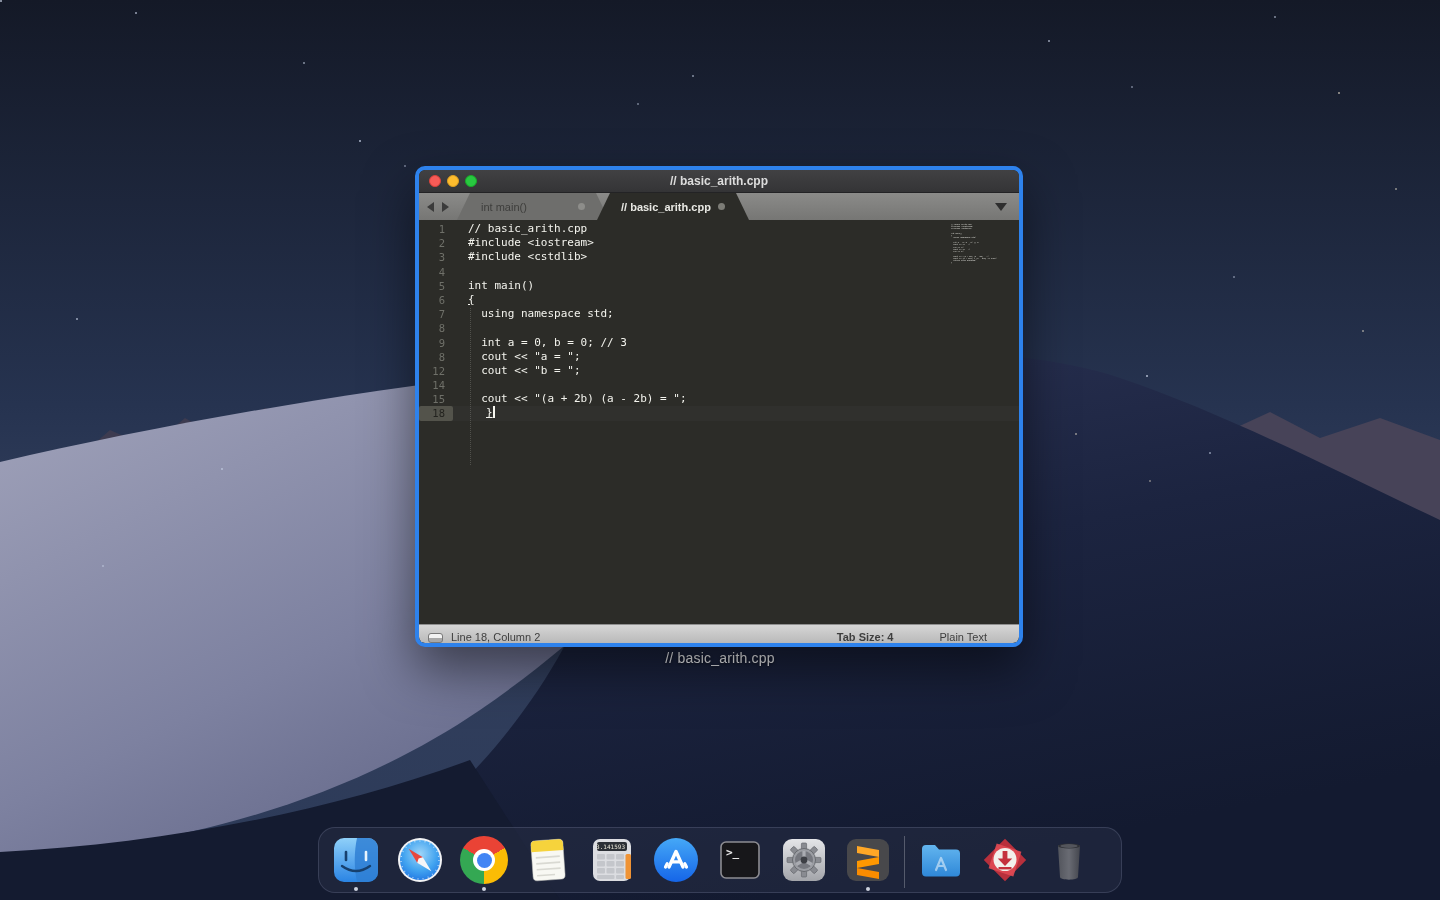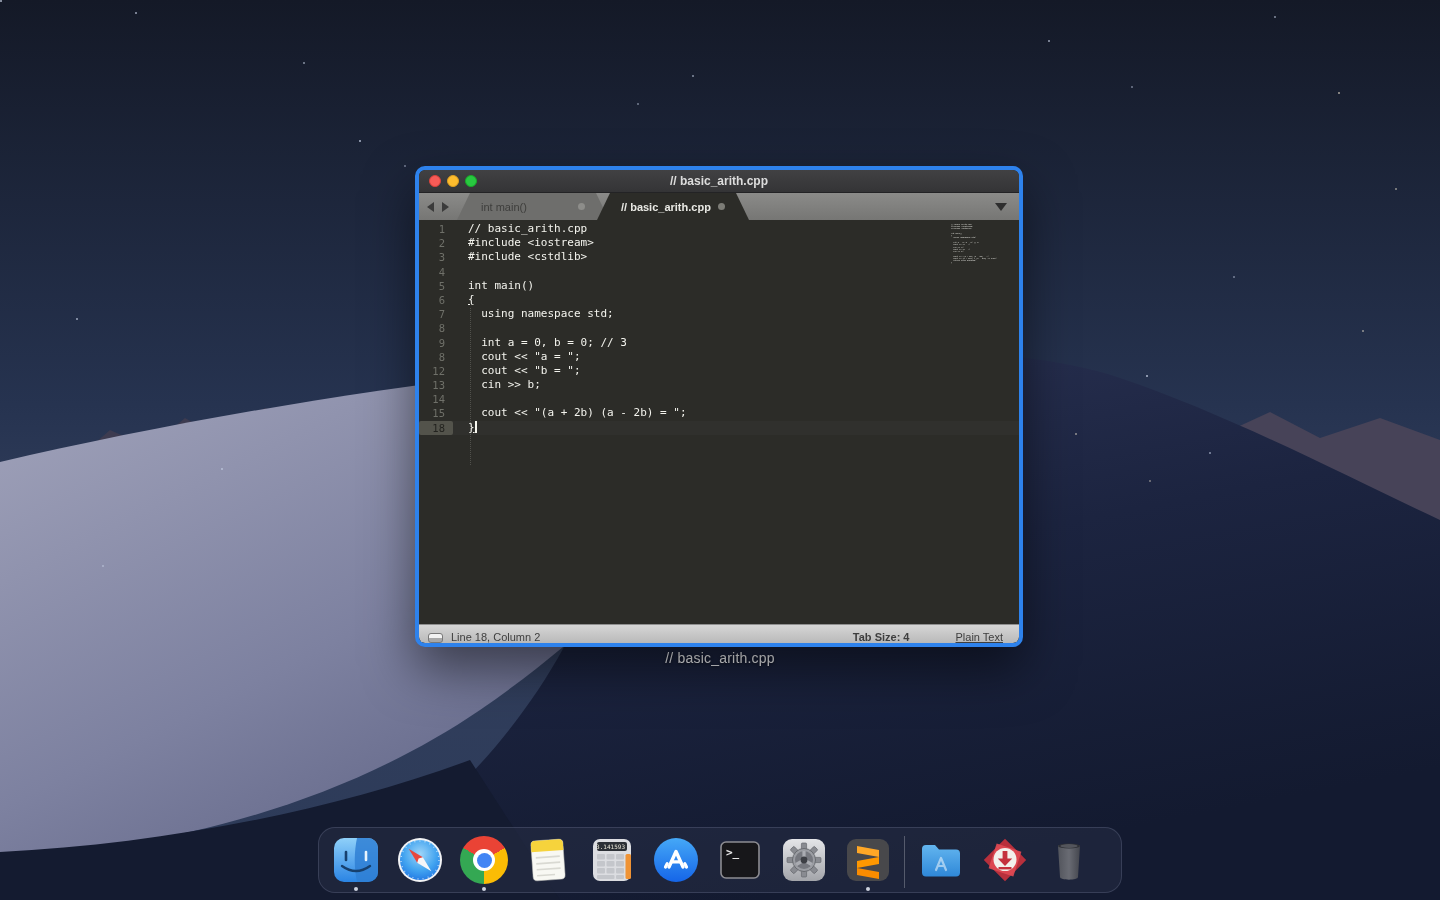--- a/index.html
+++ b/index.html
@@ -65,38 +65,38 @@
     width:0; height:0; border-left:6px solid transparent; border-right:6px solid transparent;
     border-top:8px solid #2e2e2e; }
 
   .editor { flex:1; position:relative; background:#2c2c28; overflow:hidden; padding-top:2px; }
   .code-row { display:flex; height:14.2px; line-height:14.2px;
     font-family:"DejaVu Sans Mono", monospace; font-size:11px; }
   .code-row .gutter { flex:0 0 34px; text-align:right; padding-right:8px;
     color:#6f7069; font-size:10.5px; }
   .code-row .code-text { white-space:pre; color:#f4f4ee; padding-left:15px; }
   .code-row .code-text.brace { text-decoration:underline; }
-  .code-row.current { background:rgba(255,255,255,.025); }
+  .code-row.current { background:rgba(255,255,255,.025);gap:18px; }
   .code-row.current .gutter { background:#53534b; color:#23231f; border-radius:2px; }
   .caret { display:inline-block; width:2px; height:12px; background:#f8f8f0;
     vertical-align:-2px; margin-left:0px; }
   .indent-guide { position:absolute; left:51px; top:88px; height:157px;
     border-left:1px dotted rgba(245,245,240,.18); }
   .minimap { position:absolute; top:3px; right:8px; width:60px; height:48px; overflow:hidden; }
   .minimap pre { font-family:"DejaVu Sans Mono", monospace; font-size:10px; line-height:12px;
     color:rgba(244,244,238,.9); transform:scale(0.19); transform-origin:top left; white-space:pre; }
 
   .statusbar { height:19px; flex:0 0 19px; background:linear-gradient(#d6d6d6,#b9b9b9);
     border-top:1px solid #8f8f8f; display:flex; align-items:flex-end; font-size:11px;
     color:#3e3e3e; border-radius:0 0 6px 6px; }
   .sb-icon { margin:0 8px 0 9px; width:15px; height:10px; border:1.5px solid #787878;
     border-radius:3px; background:linear-gradient(#f2f2f2 55%, #a8a8a8 55%); }
   .sb-pos { flex:1; }
   .sb-tab { margin-right:46px;font-weight:bold; }
-  .sb-syntax { margin-right:16px;text-decoration:underline; }
+  .sb-syntax { margin-right:32px; }
 
   
   .dock { position:absolute; left:318px; top:827px; width:804px; height:66px;
     background:rgba(42,48,72,.48); border:1px solid rgba(150,160,190,.22);
     border-radius:17px; display:flex; align-items:flex-start; gap:16px; padding:8px 13px 0 13px; }
   .dock-item { position:relative; width:48px; height:56px; cursor:default; }
   .dock-item svg, .dock-item .cicon { width:48px; height:48px; display:block; }
   .dock-item .run-dot { display:none; }
   .dock-item.running .run-dot { display:block; position:absolute; left:22px; bottom:1px;
     width:4px; height:4px; border-radius:50%; background:#cdd2de; }
@@ -213,24 +213,20 @@
           </div>
           <div class="code-row">
             <span class="gutter">8</span>
             <span class="code-text">  cout &lt;&lt; "a = ";</span>
           </div>
           <div class="code-row">
             <span class="gutter">12</span>
             <span class="code-text">  cout &lt;&lt; "b = ";</span>
           </div>
           <div class="code-row">
-            <span class="gutter">13</span>
-            <span class="code-text">  cin &gt;&gt; b;</span>
-          </div>
-          <div class="code-row">
             <span class="gutter">14</span>
             <span class="code-text"></span>
           </div>
           <div class="code-row">
             <span class="gutter">15</span>
             <span class="code-text">  cout &lt;&lt; "(a + 2b) (a - 2b) = ";</span>
           </div>
           <div class="code-row current">
             <span class="gutter">18</span>
             <span class="code-text brace">}<span class="caret"></span></span>

